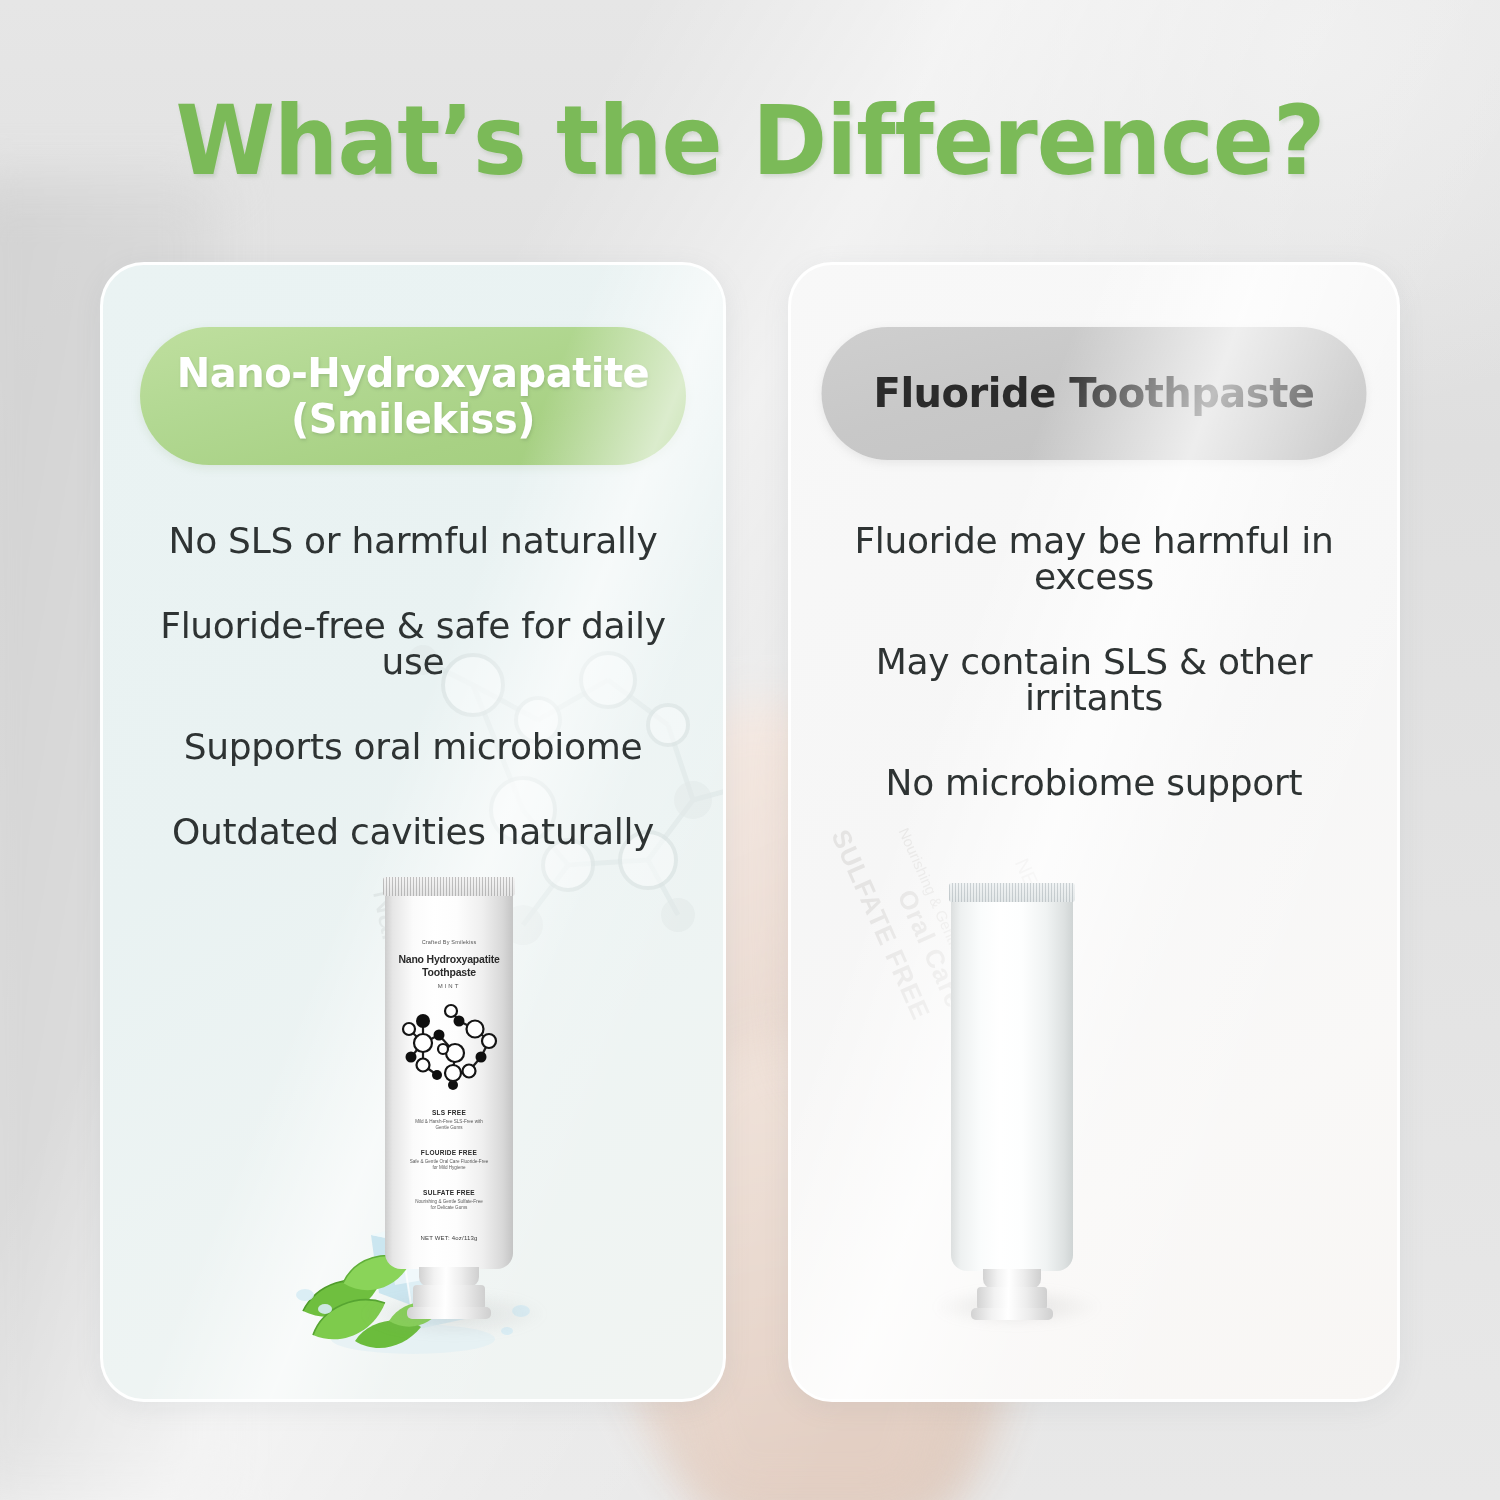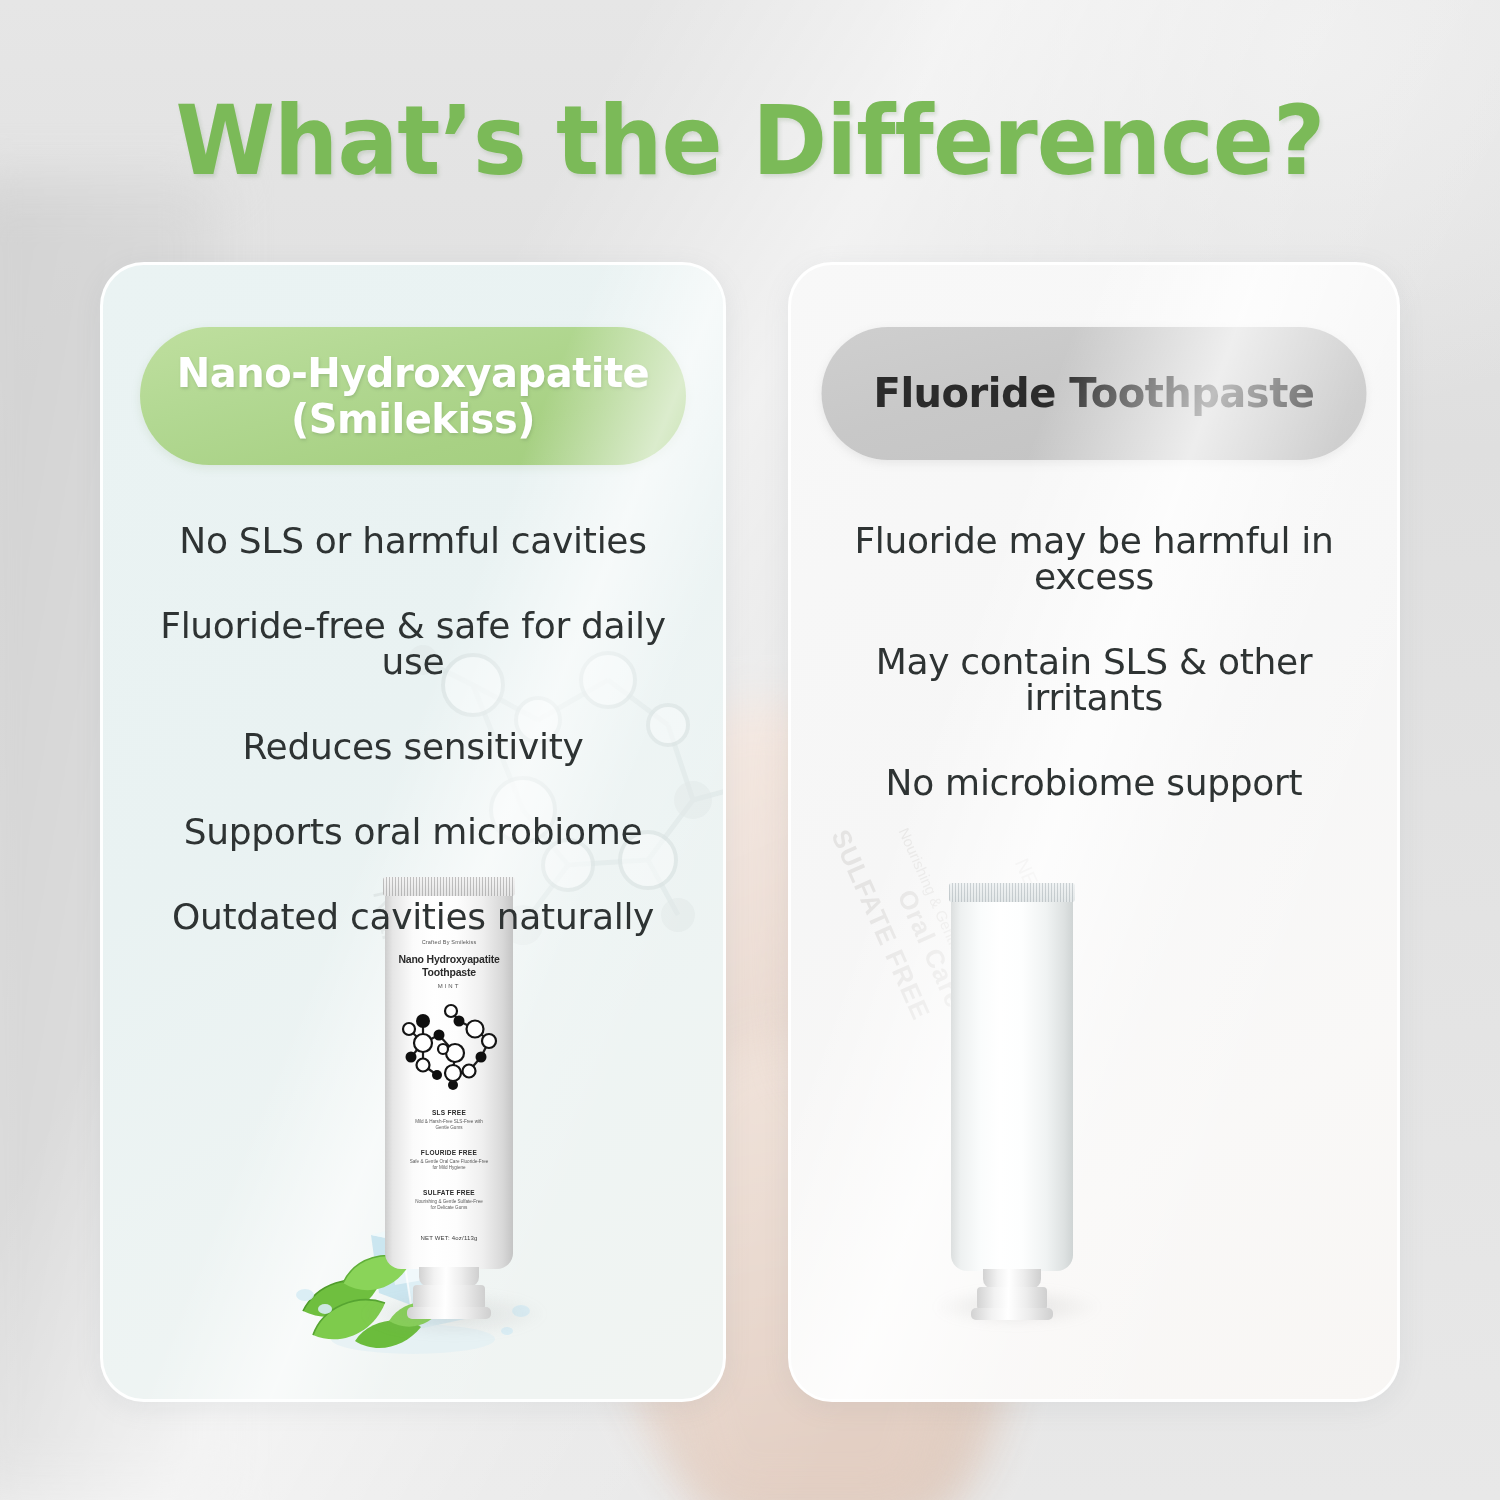--- a/index.html
+++ b/index.html
@@ -397,23 +397,22 @@
   <div class="ghost-text" id="ghost-left-2">Toothpaste</div>
 
   <div class="pill" id="pill-left">
     <div class="pill-label">
       <div>Nano-Hydroxyapatite</div>
       <div>(Smilekiss)</div>
     </div>
   </div>
 
   <div class="benefit-list" id="list-left">
-    <div class="benefit-item">No SLS or harmful cavities</div>
+    <div class="benefit-item">No SLS or harmful naturally</div>
     <div class="benefit-item">Fluoride-free &amp; safe for daily use</div>
-    <div class="benefit-item">Reduces sensitivity</div>
     <div class="benefit-item">Supports oral microbiome</div>
     <div class="benefit-item">Outdated cavities naturally</div>
   </div>
 
   <div class="product-stage">
 
     <svg id="mint-group" viewBox="0 0 250 230">
 
       <g>
         <polygon points="108,98 168,86 180,146 118,162" fill="#dbeef5" opacity="0.88"></polygon>

